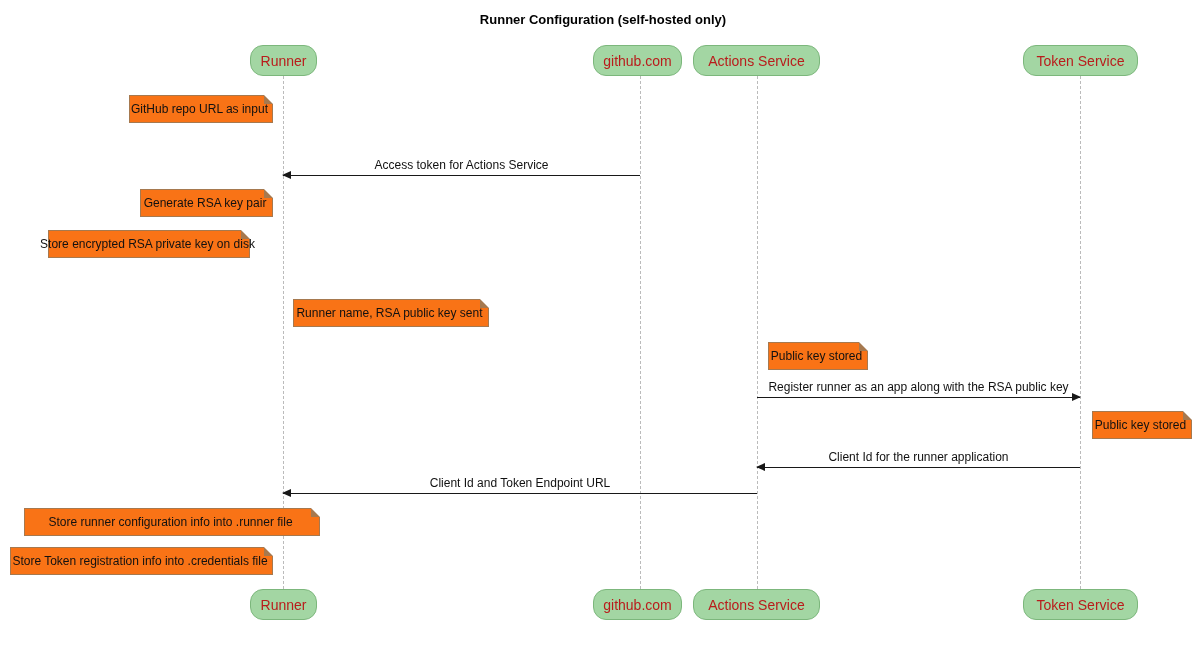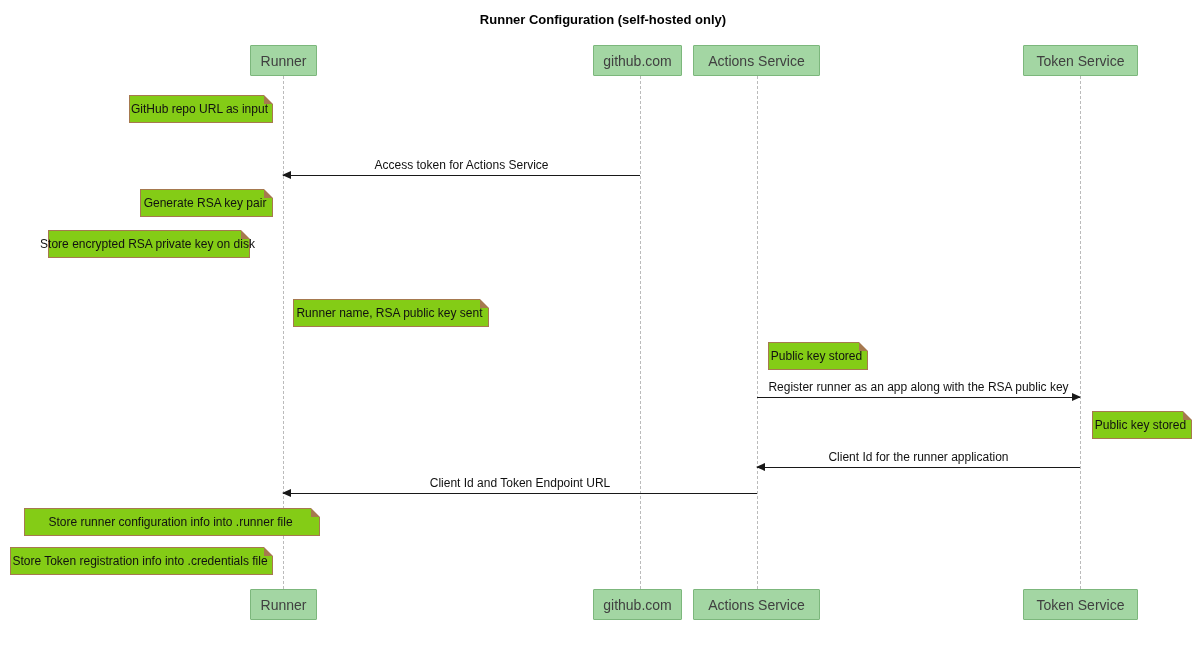--- a/index.html
+++ b/index.html
@@ -19,29 +19,29 @@
   }
   .lifeline{
     position:absolute;
     width:0;
     border-left:1px dashed #bbbbbb;
   }
   .participant{
     position:absolute;
     background:#a3d6a3;
     border:1.5px solid #7cb77c;
-    border-radius:1px;
+    border-radius:13px;
     box-sizing:border-box;
     display:flex;align-items:center;justify-content:center;
-    font-size:14px;color:#404040;
+    font-size:14px;color:#b91c1c;
     white-space:nowrap;
   }
   .note{
     position:absolute;
-    background:#84cc16;
+    background:#f97316;
     border:1px solid #a6794f;
     box-sizing:border-box;
     height:28px;
     display:flex;align-items:center;justify-content:center;
     font-size:12px;color:#111111;
     white-space:nowrap;
     padding:0 10px 0 7px;
   }
   .note::after{
     content:"";

